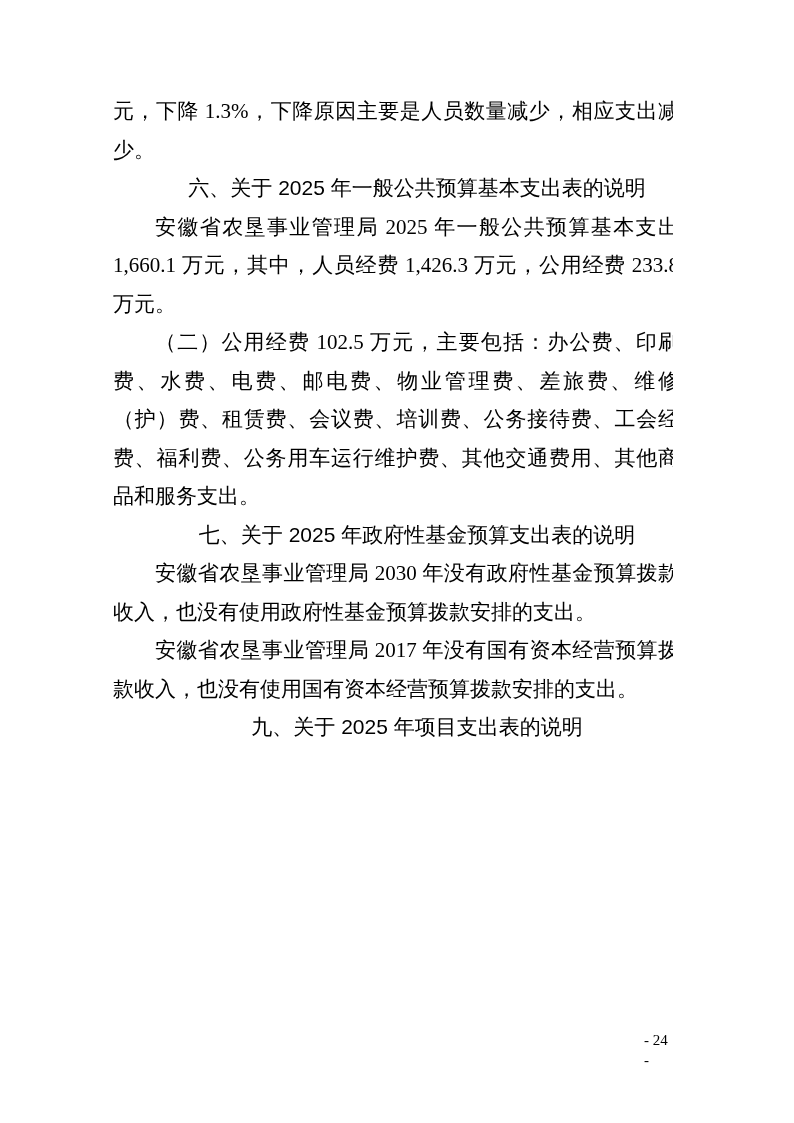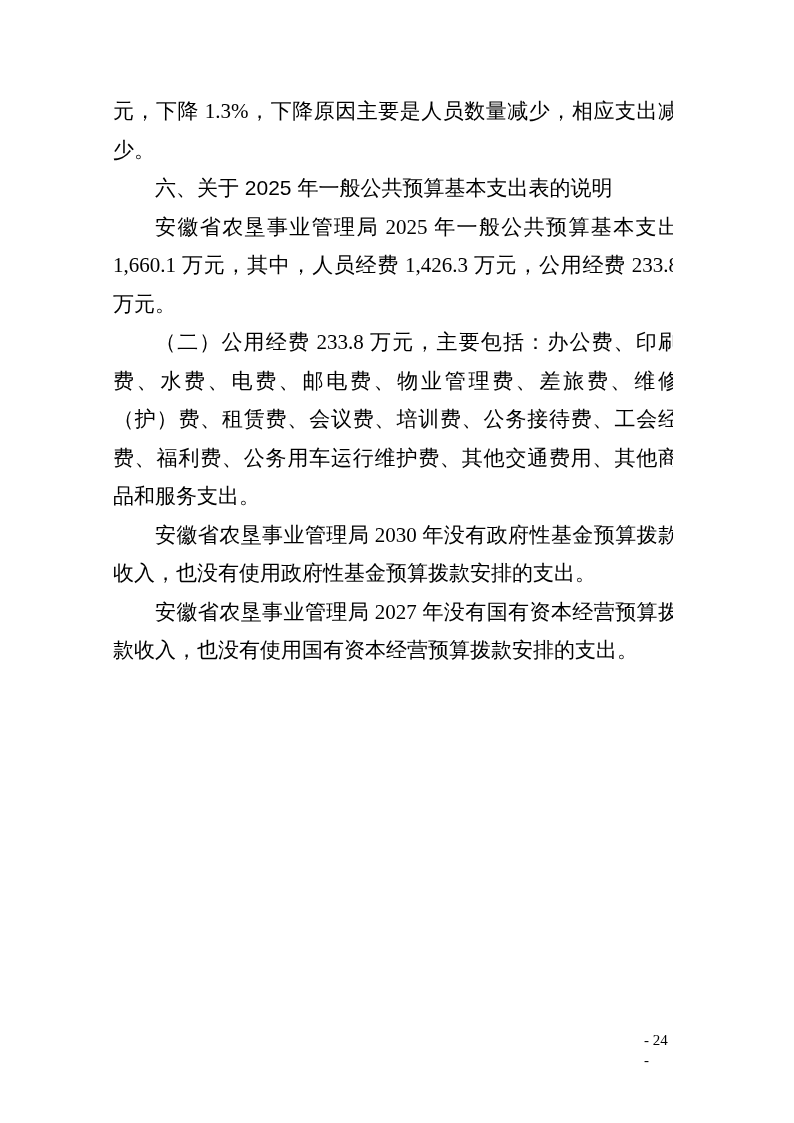--- a/index.html
+++ b/index.html
@@ -35,38 +35,40 @@
     text-indent: 2em;
     font-family: "Liberation Serif", "DejaVu Serif", serif;
   }
   .para.continuation {
     text-indent: 0;
   }
   .heading {
     font-family: "Liberation Sans", "DejaVu Sans", sans-serif;
     font-weight: bold;
     text-indent: 2em;
-    text-align: left;
+    text-align: center;
   }
   .page-number {
     position: absolute;
     top: 1030px;
     left: 644px;
     font-size: 15px;
     line-height: 20px;
     font-family: "Liberation Serif", "DejaVu Serif", serif;
     color: #000000;
   }
 </style>
 </head>
 <body>
 
 <div class="page">
   <div class="content">
     <p class="para continuation">元，下降 1.3%，下降原因主要是人员数量减少，相应支出减少。</p>
     <h2 class="heading">六、关于 2025 年一般公共预算基本支出表的说明</h2>
     <p class="para">安徽省农垦事业管理局 2025 年一般公共预算基本支出 1,660.1 万元，其中，人员经费 1,426.3 万元，公用经费 233.8 万元。</p>
-    <p class="para">（二）公用经费 233.8 万元，主要包括：办公费、印刷费、水费、电费、邮电费、物业管理费、差旅费、维修（护）费、租赁费、会议费、培训费、公务接待费、工会经费、福利费、公务用车运行维护费、其他交通费用、其他商品和服务支出。</p>
+    <p class="para">（二）公用经费 102.5 万元，主要包括：办公费、印刷费、水费、电费、邮电费、物业管理费、差旅费、维修（护）费、租赁费、会议费、培训费、公务接待费、工会经费、福利费、公务用车运行维护费、其他交通费用、其他商品和服务支出。</p>
+    <h2 class="heading">七、关于 2025 年政府性基金预算支出表的说明</h2>
     <p class="para">安徽省农垦事业管理局 2030 年没有政府性基金预算拨款收入，也没有使用政府性基金预算拨款安排的支出。</p>
-    <p class="para">安徽省农垦事业管理局 2027 年没有国有资本经营预算拨款收入，也没有使用国有资本经营预算拨款安排的支出。</p>
+    <p class="para">安徽省农垦事业管理局 2017 年没有国有资本经营预算拨款收入，也没有使用国有资本经营预算拨款安排的支出。</p>
+    <h2 class="heading">九、关于 2025 年项目支出表的说明</h2>
   </div>
   <div class="page-number">- 24 -</div>
 </div>
 
 </body></html>

